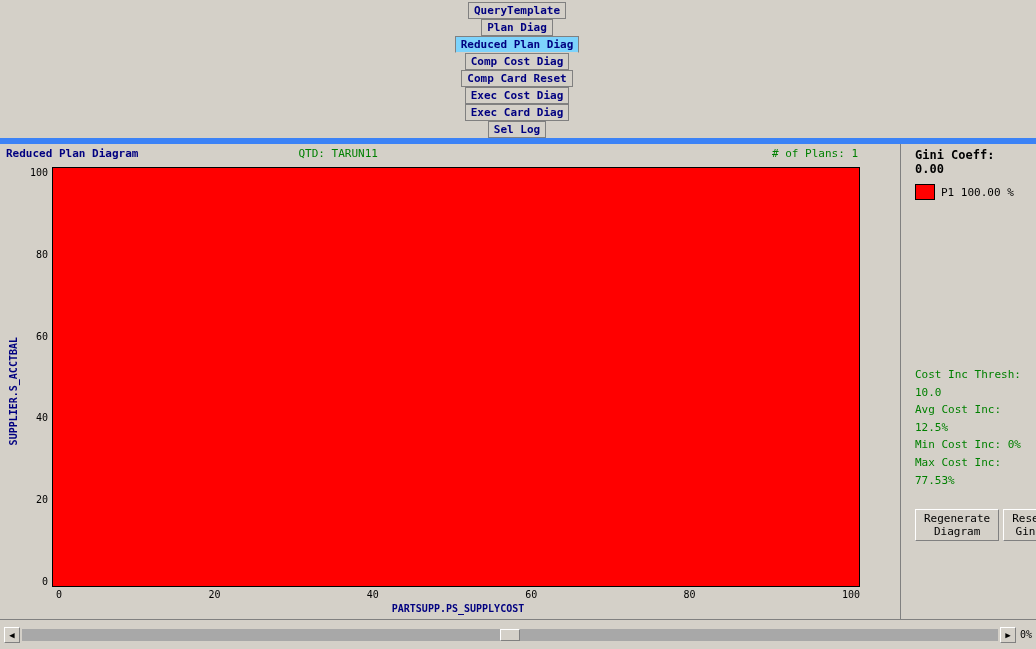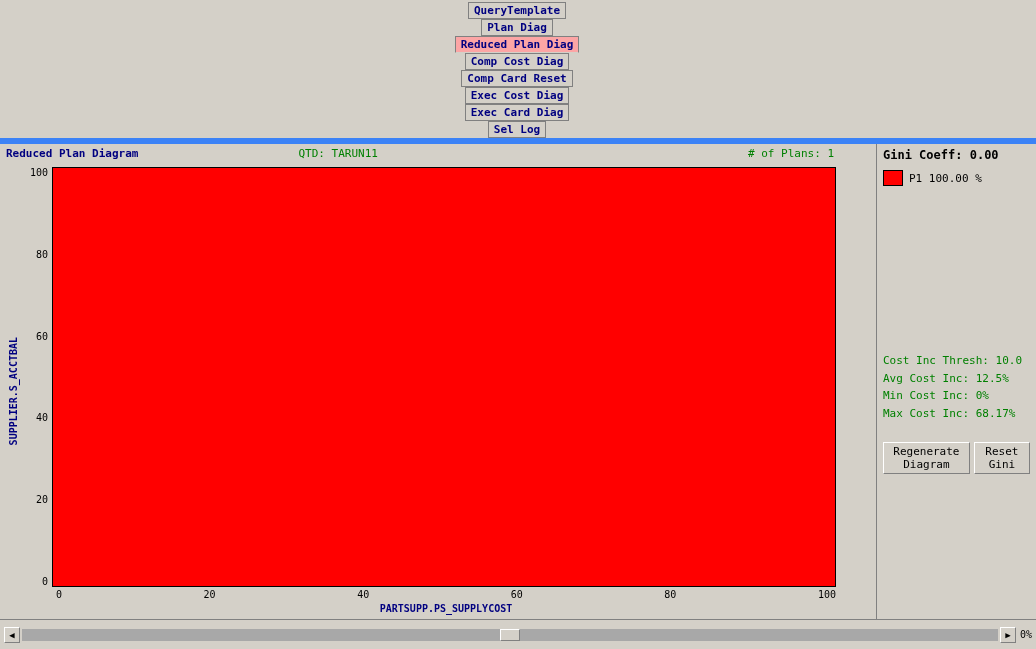--- a/index.html
+++ b/index.html
@@ -31,21 +31,21 @@
       padding: 1px 5px;
       margin-right: 2px;
       cursor: pointer;
       font-size: 11px;
       color: #000080;
       font-family: monospace;
       font-weight: bold;
       white-space: nowrap;
     }
     .tab.active {
-      background: #fca5a5;
+      background: #7dd3fc;
       border-bottom: 1px solid #d4d0c8;
     }
 
     
     #main-content {
       display: flex;
       flex-direction: row;
       flex: 1;
       overflow: hidden;
       gap: 36px;
@@ -174,26 +174,26 @@
     }
     #x-axis-label {
       color: #000080;
       font-weight: bold;
       font-size: 10px;
       font-family: monospace;
     }
 
     
     #right-panel {
-      width: 160px;
-      flex-shrink: 0;
-      display: flex;
-      flex-direction: column;
-      background: #d4d0c8;
-      padding: 4px 6px;
+      width: 136px;
+      flex-shrink: 0;
+      display: flex;
+      flex-direction: column;
+      background: #d4d0c8;
+      padding: 4px 14px;
       border-left: 1px solid #808080;
     }
 
     #gini-coeff {
       font-size: 12px;
       font-family: monospace;
       font-weight: bold;
       color: #000;
       margin-bottom: 8px;
     }
@@ -363,21 +363,21 @@
   <div id="right-panel">
     <span id="gini-coeff">Gini Coeff: 0.00</span>
     <div id="legend-row">
       <div id="legend-color-box"></div>
       <span id="legend-label">P1       100.00 %</span>
     </div>
     <div id="stats-block">
       <div>Cost Inc Thresh: 10.0</div>
       <div>Avg Cost Inc: 12.5%</div>
       <div>Min Cost Inc: 0%</div>
-      <div>Max Cost Inc: 68.17%</div>
+      <div>Max Cost Inc: 77.53%</div>
     </div>
     <div id="buttons-block">
       <button class="action-button">Regenerate Diagram</button>
       <button class="action-button">Reset Gini</button>
     </div>
   </div>
 </div>
 
 <div id="bottom-bar">
   <div id="scroll-left-btn">◀</div>

